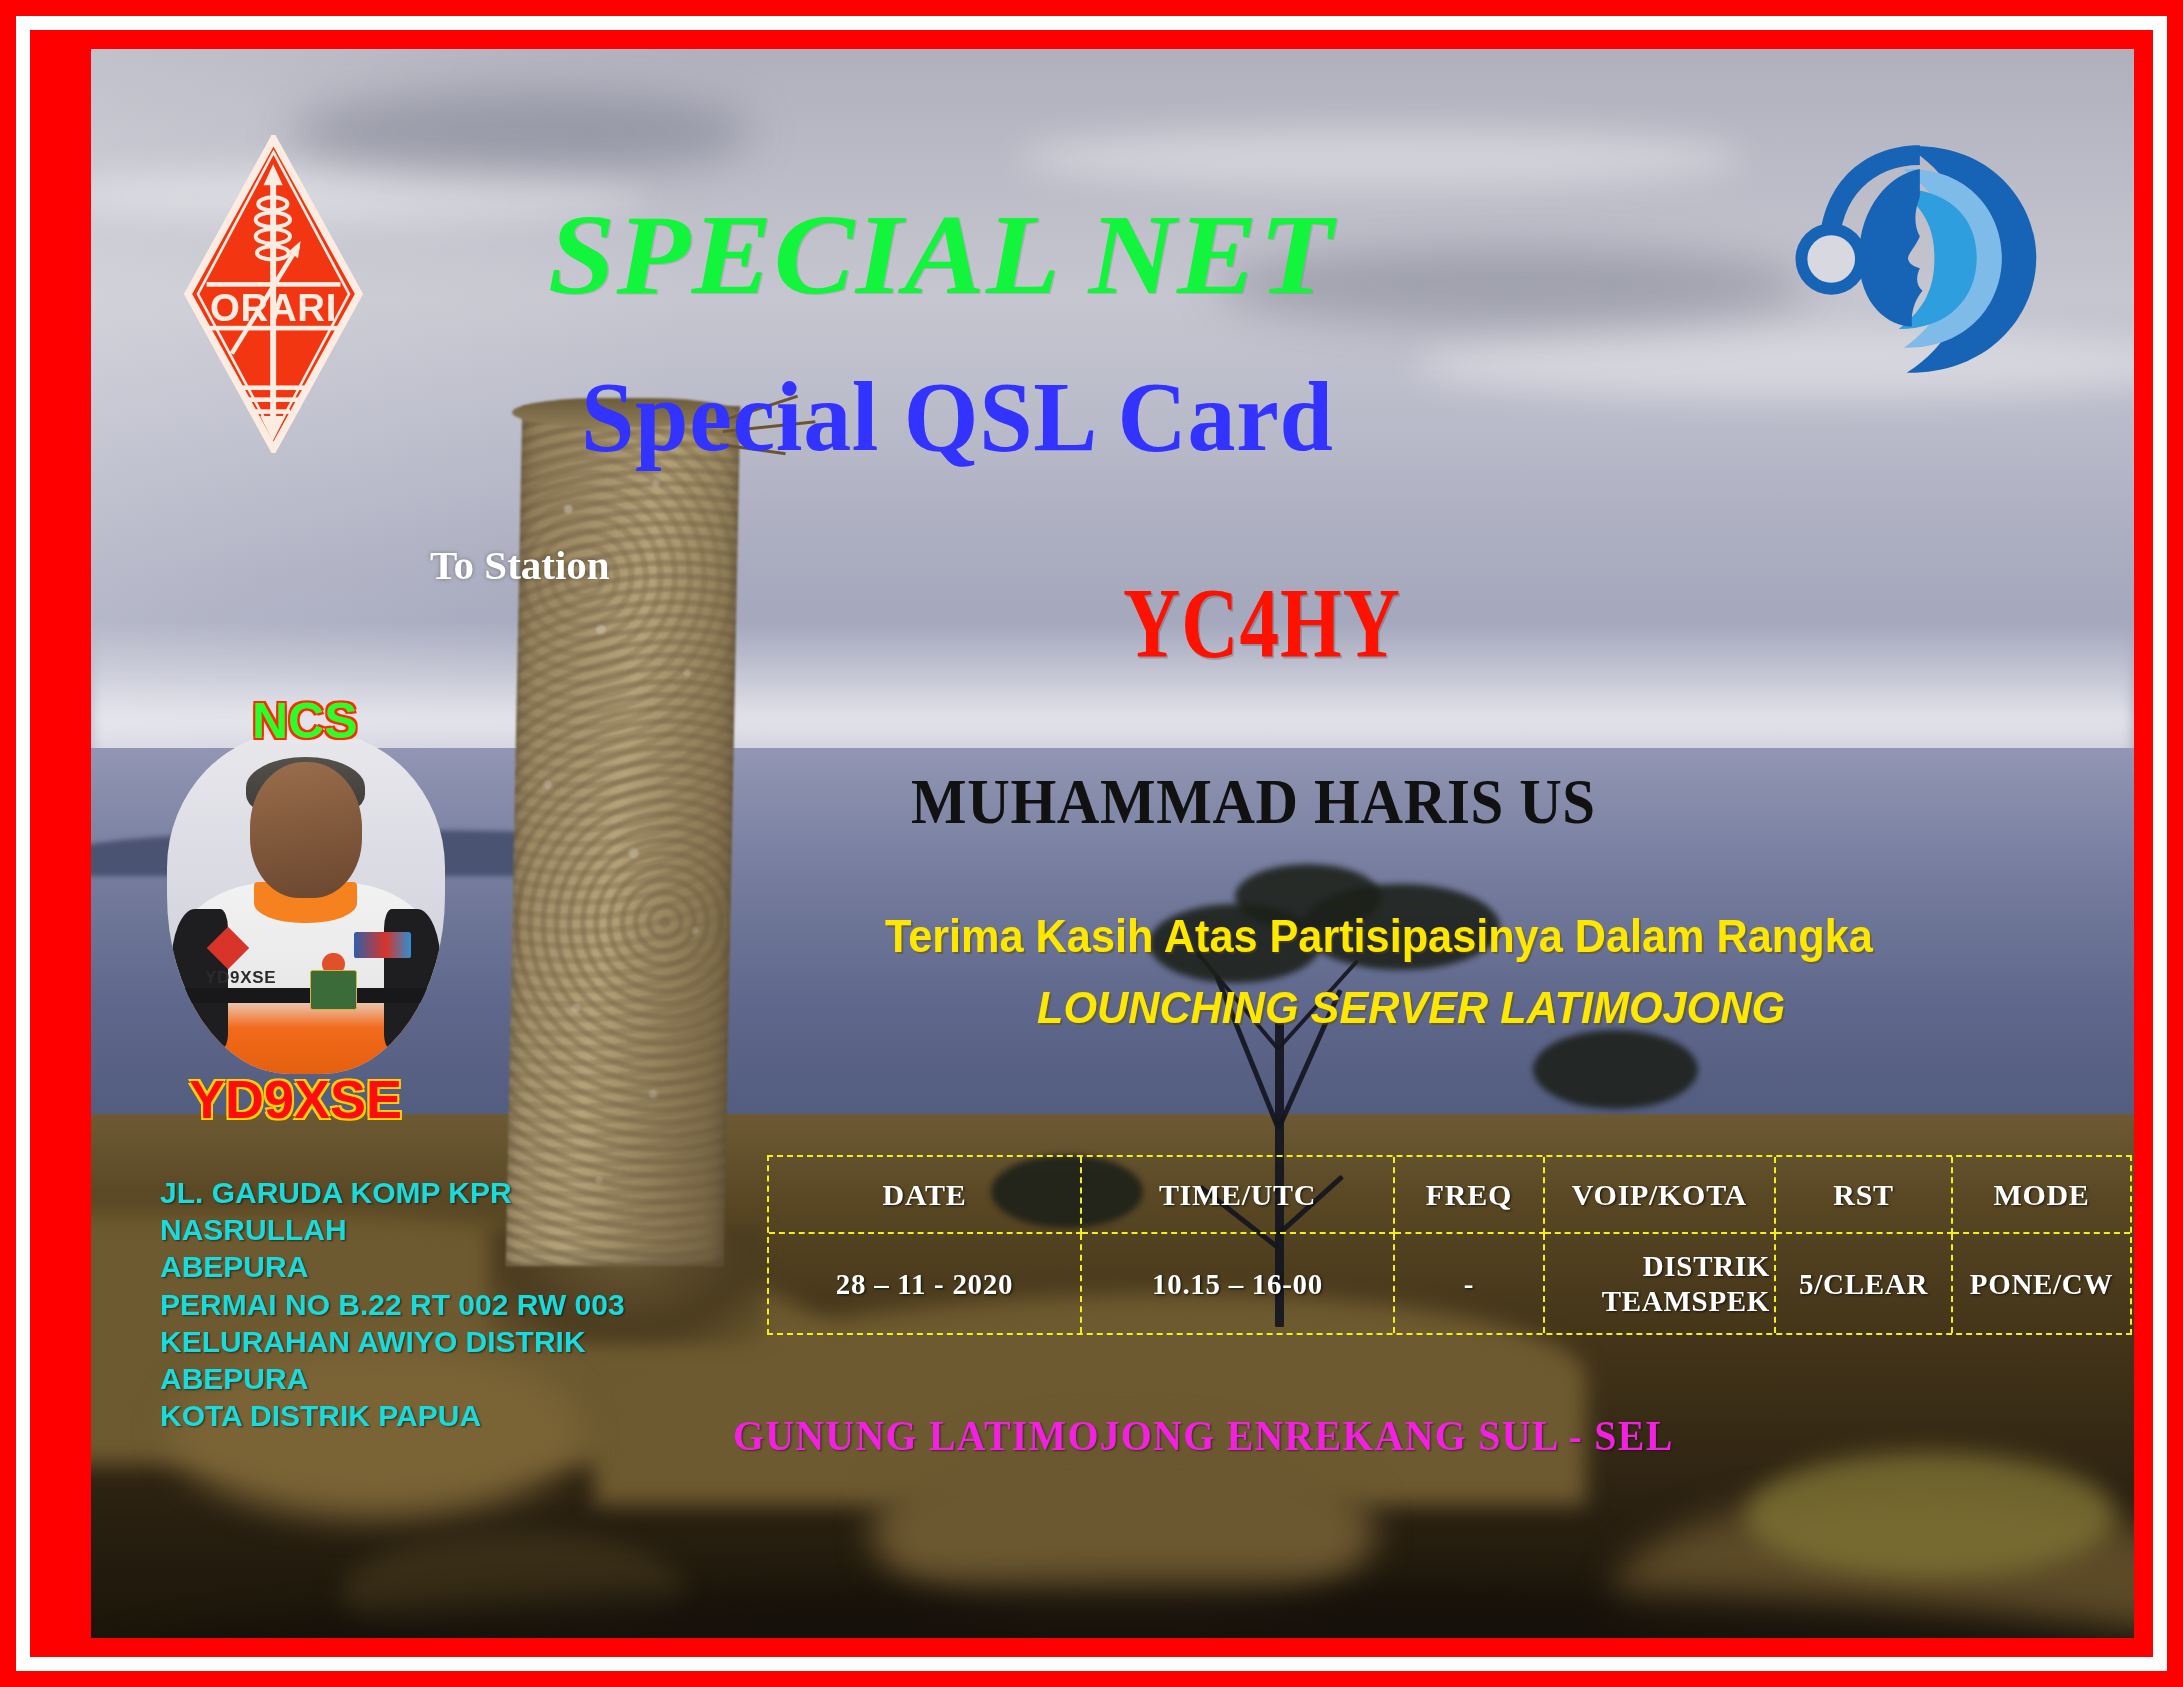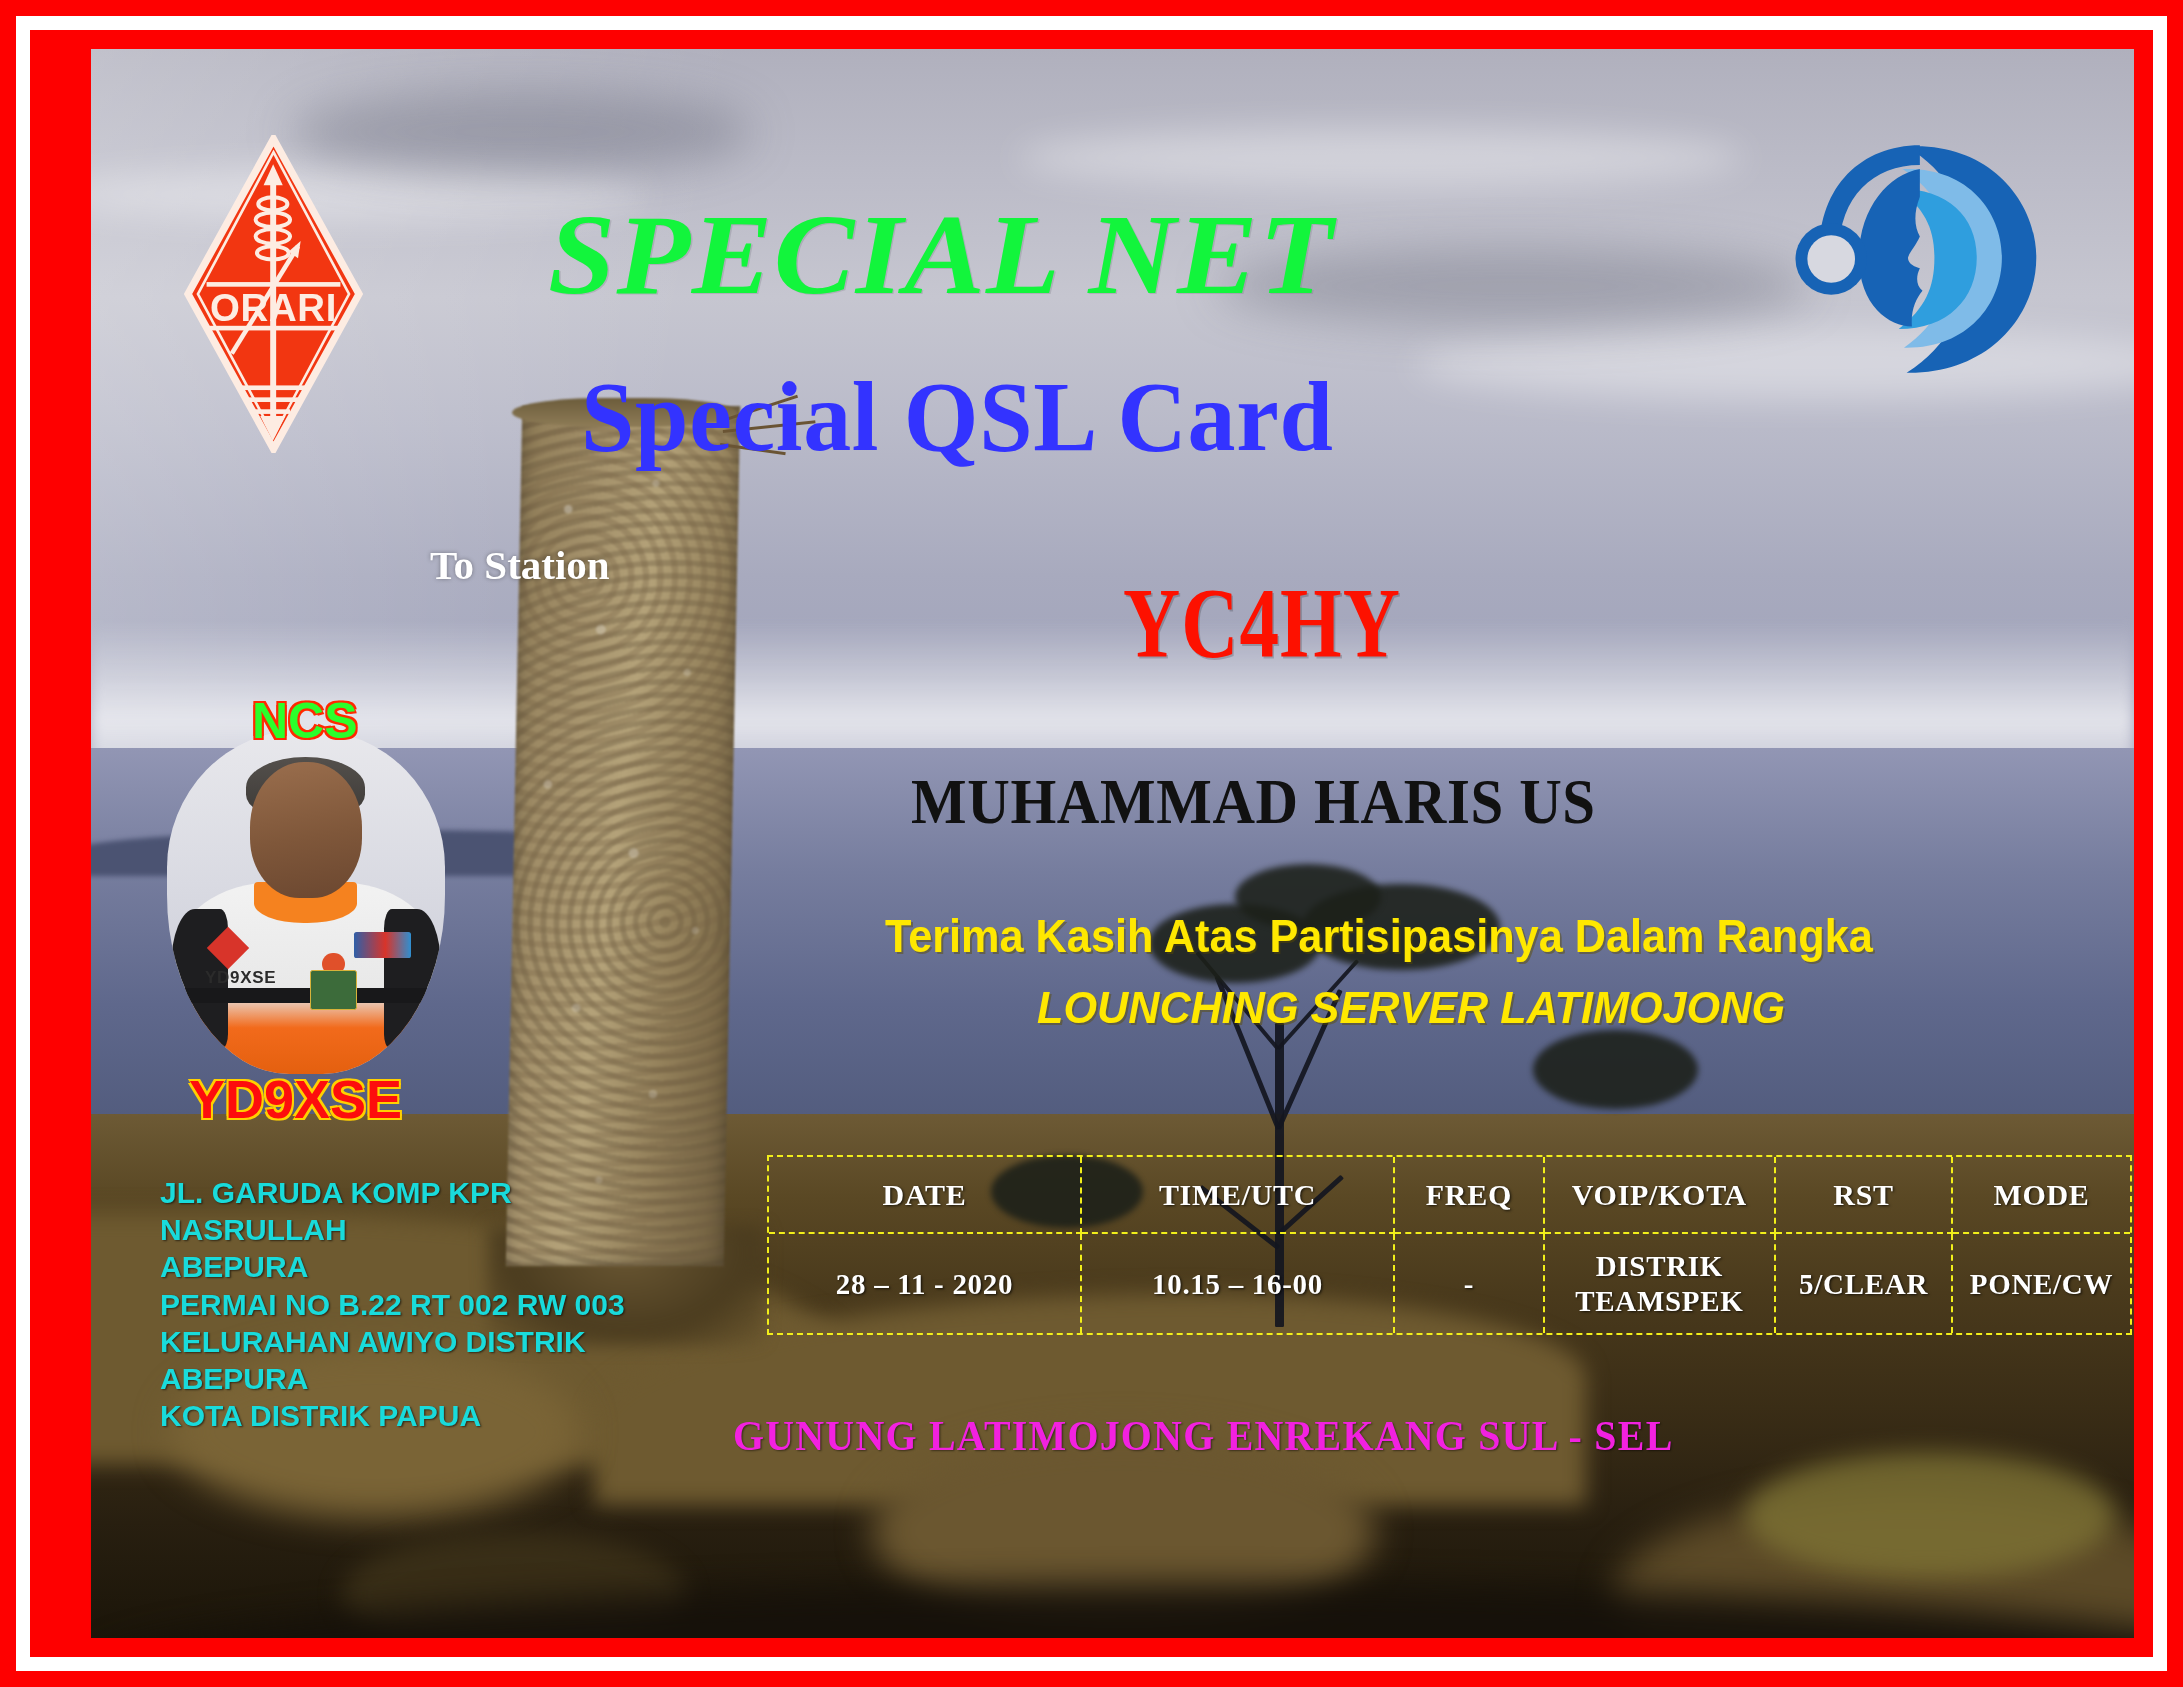--- a/index.html
+++ b/index.html
@@ -237,21 +237,21 @@
     position:absolute;left:676px;top:1106px;width:1365px;height:180px;
     border:2px dashed #f2ef1a;
     box-sizing:border-box;
     display:grid;
     grid-template-columns:23% 23% 11% 17% 13% 13%;
     grid-template-rows:44% 56%;
   }
   .logtable .cell{
     border-right:2px dashed #f2ef1a;
     display:flex;align-items:center;justify-content:center;
-    text-align:center;
+    text-align:right;
     color:#ffffff;
     font:700 30px "Liberation Serif",serif;
     letter-spacing:0.7px;
     text-shadow:1.3px 1.3px 2.6px rgba(0,0,0,.70);
     padding:0 4px;
     box-sizing:border-box;
     line-height:1.18;
   }
   .logtable .cell:nth-child(6n){border-right:none;}
   .logtable .hdr{border-bottom:2px dashed #f2ef1a;}

